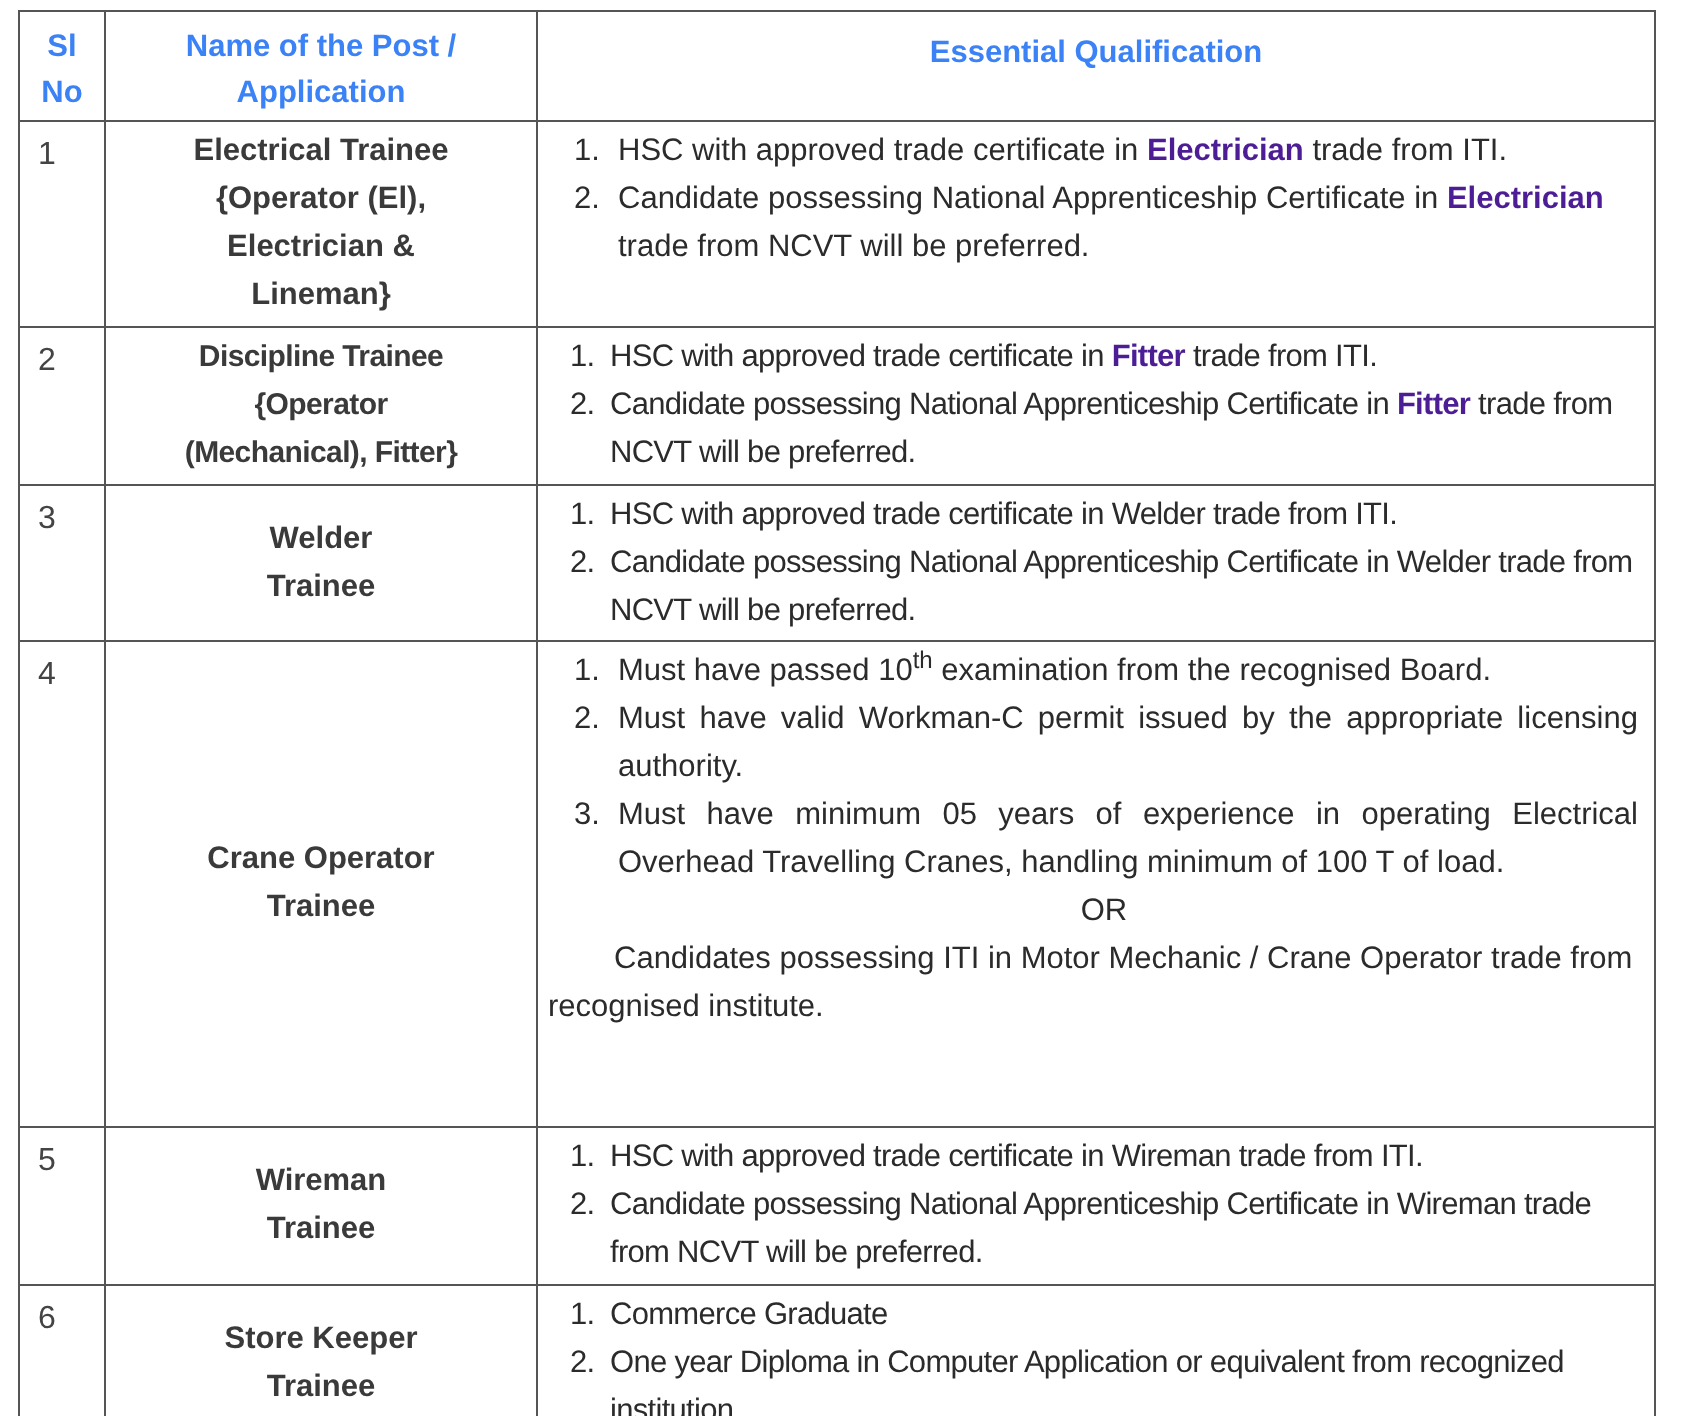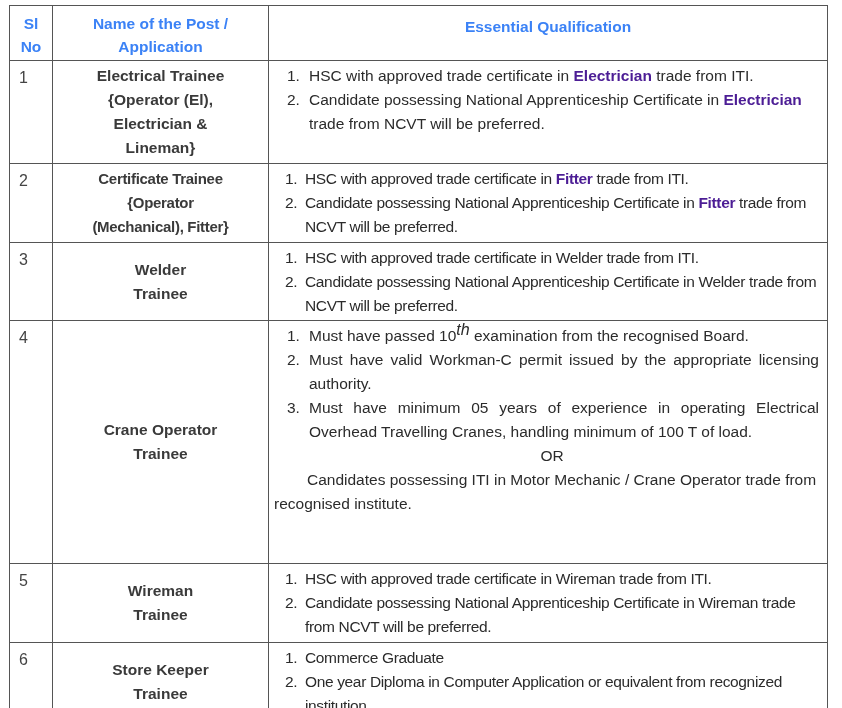--- a/index.html
+++ b/index.html
@@ -81,21 +81,21 @@
   }
   .qual-num {
     flex: 0 0 32px;
     padding-left: 10px;
     box-sizing: border-box;
   }
   .qual-cell.condensed .qual-num { flex-basis: 28px; padding-left: 8px; }
   .qual-text { flex: 1; }
   .qual-text.justify { text-align: justify; text-align-last: left; }
   .qual-text b { font-weight: bold; color: #4c1d95; }
-  .qual-text sup { font-size: 16px; line-height: 0; font-style: italic; }
+  .qual-text sup { font-size: 12px; line-height: 0; }
   .or-line {
     text-align: center;
     padding-left: 8px;
   }
   .alt-line {
     text-indent: 33px;
     margin-left: -3px;
   }
 </style>
 </head>
@@ -140,21 +140,21 @@
             <span class="qual-num">2.</span>
             <span class="qual-text"><span>Candidate possessing National Apprenticeship Certificate in </span><b>Electrician</b><span> trade from NCVT will be preferred.</span></span>
           </div>
         </div>
       </td>
     </tr>
 
     <tr style="height:73px;">
       <td class="sl-cell">2</td>
       <td class="name-cell condensed">
-        <span>Certificate Trainee</span>
+        <span>Discipline Trainee</span>
         <span>{Operator</span>
         <span>(Mechanical), Fitter}</span>
       </td>
       <td class="qual-cell condensed">
         <div class="qual-list">
           <div class="qual-item">
             <span class="qual-num">1.</span>
             <span class="qual-text"><span>HSC with approved trade certificate in </span><b>Fitter</b><span> trade from ITI.</span></span>
           </div>
           <div class="qual-item">

